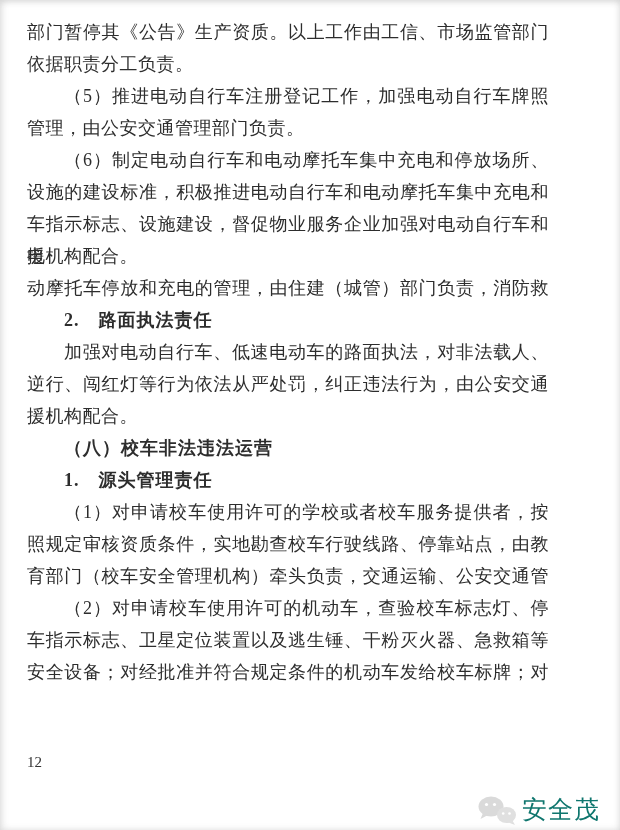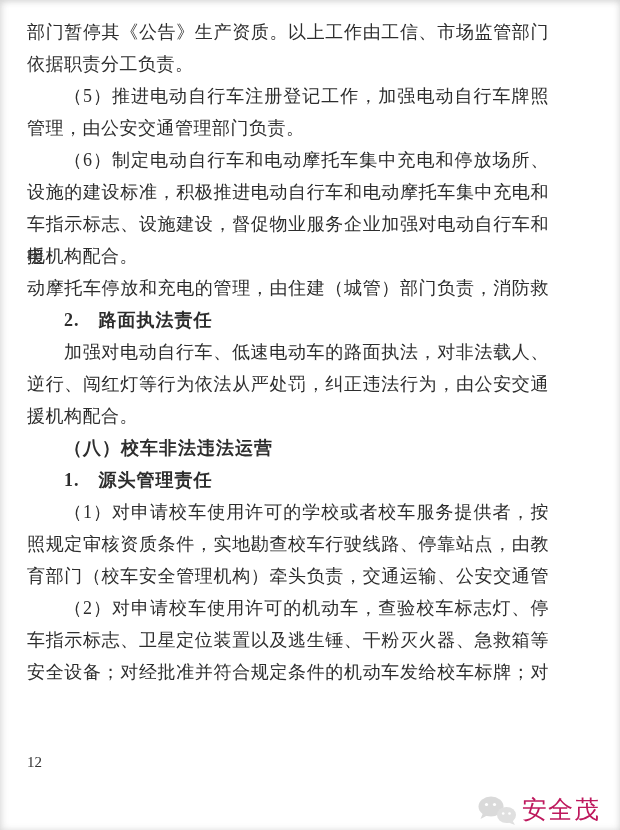--- a/index.html
+++ b/index.html
@@ -64,21 +64,21 @@
     display: flex;
     align-items: center;
     gap: 5px;
     color: #d6d6d6;
     user-select: none;
   }
   .watermark-text {
     font-size: 25px;
     letter-spacing: 1px;
     font-family: "Liberation Sans", "DejaVu Sans", sans-serif;
-    color: #be185d;
+    color: #0f766e;
   }
   .wechat-icon { display: block; }
 </style>
 </head>
 <body>
 
 <div class="page">
 
   <div class="text-column">
       <div class="line fill">部门暂停其《公告》生产资质。以上工作由工信、市场监管部门</div>

